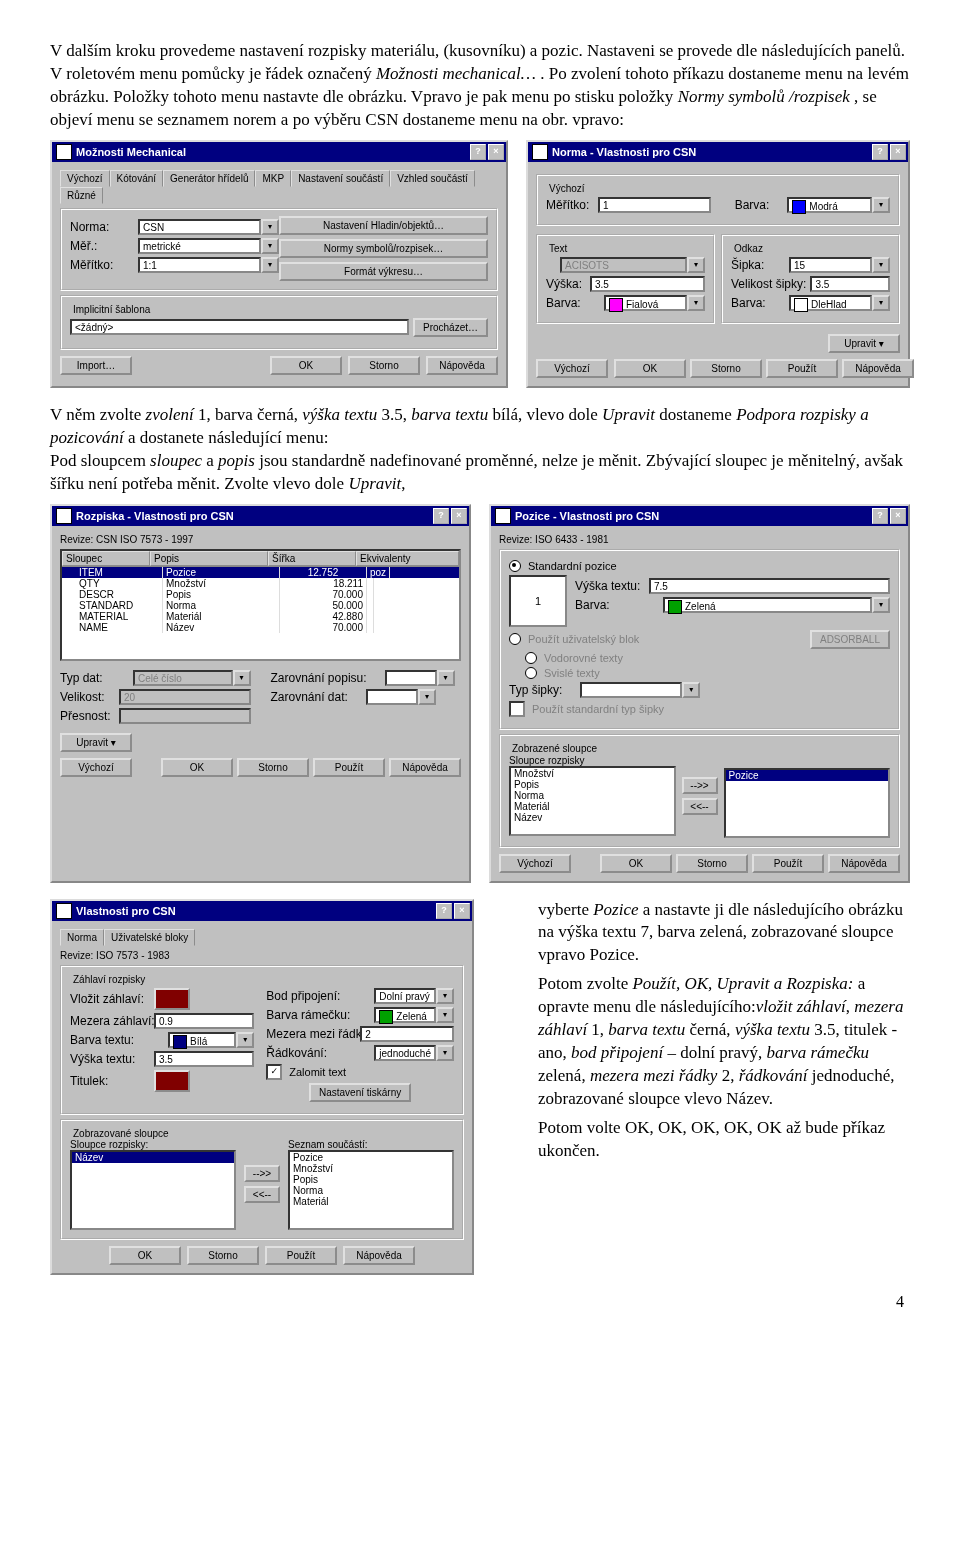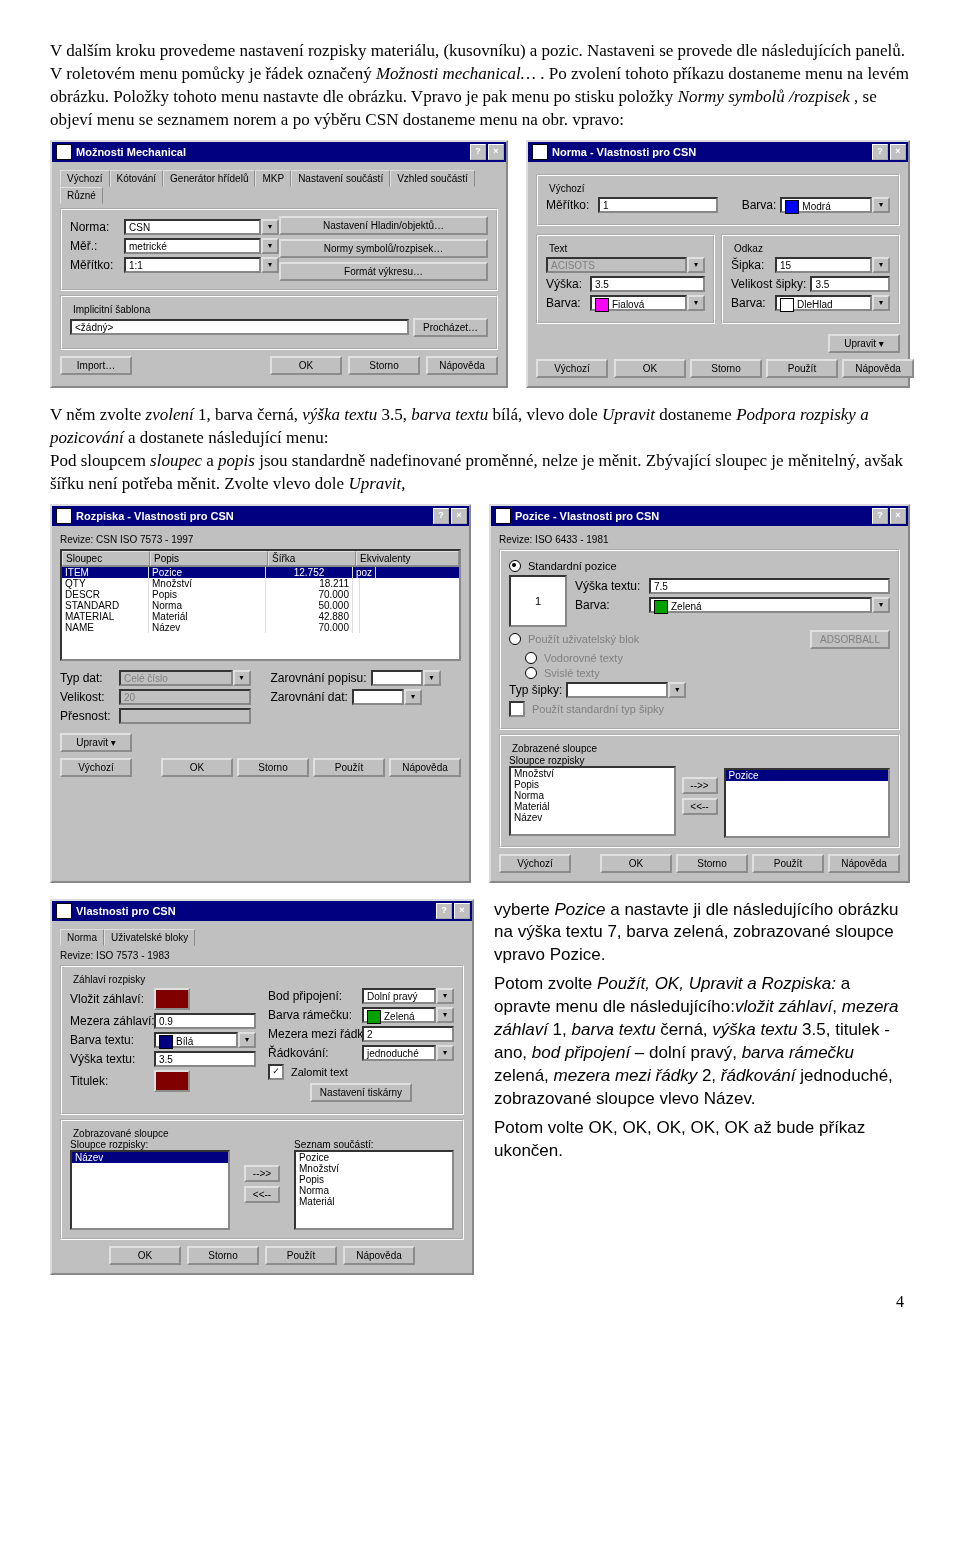--- a/index.html
+++ b/index.html
@@ -62,50 +62,50 @@
     border: 2px groove #fff; padding: 6px 8px 8px 8px; margin: 4px 0;
   }
   .groupbox .legend { margin-top: -12px; background: #c0c0c0; padding: 0 3px; display: inline-block; font-size: 10px;}
   .formrow { display: flex; align-items: center; gap: 4px; margin: 3px 0; }
   .formrow .label { flex: 0 0 auto; font-size: 12px; white-space: nowrap; }
   .input {
     background: #fff; border: 2px inset #888; padding: 1px 3px; font-size: 10px;
     height: 16px; box-sizing: border-box; flex: 1;
   }
   .input.disabled, input.disabled { background: #c0c0c0; color: #808080;}
-  .dropdown { display: flex; }
+  .dropdown { display: flex; margin-left: 14px; }
   .ddcaret {
     width: 14px; background: #c0c0c0; border: 2px outset #e0e0e0;
     text-align: center; line-height: 12px; font-size: 8px;
   }
   .btn {
     background: #c0c0c0; border: 2px outset #e0e0e0; padding: 2px 8px;
     font-size: 10px; text-align: center; min-width: 52px;
   }
   .btn.small { padding: 1px 4px; min-width: 24px; }
   .buttonrow { display: flex; gap: 6px; justify-content: flex-end; margin-top: 6px;}
   .colorswatch {
     width: 12px; height: 12px; display: inline-block; border: 1px solid #000;
     vertical-align: middle; margin-right: 3px;
   }
   .listbox {
     background: #fff; border: 2px inset #888; font-size: 10px;
     overflow: hidden;
   }
   .listheader { display: flex; background: #c0c0c0; border-bottom: 1px solid #888;}
   .listheader div { border: 1px outset #e0e0e0; padding: 1px 3px; font-size: 10px;}
-  .listbody div.row { display: flex; }
+  .listbody div.row { display: flex; padding-left: 14px; }
   .listbody div.row span { padding: 0 3px; border-right: 1px solid #ddd; font-size: 10px;}
   .listbody div.row.sel { background: #000080; color: #fff;}
   .checkbox { width: 12px; height: 12px; background: #fff; border: 2px inset #888; display: inline-block; vertical-align: middle; margin-right: 3px; font-size: 9px; line-height: 10px; text-align: center;}
   .radio { width: 10px; height: 10px; border: 1px solid #000; border-radius: 50%; background: #fff; display: inline-block; vertical-align: middle; margin-right: 3px; position: relative;}
   .radio.checked::after { content:""; position:absolute; top:2px; left:2px; width:4px; height:4px; background:#000; border-radius:50%;}
   .pagenum { text-align: right; font-size: 16px; margin-top: 18px; padding-right: 6px;}
   .two-col { display: flex; gap: 20px; align-items: flex-start;}
-  .rightcol { flex: 1; font-family: Liberation Sans, sans-serif; font-size: 17px; line-height: 1.35;}
+  .rightcol { flex: 1; font-family: Liberation Serif, serif; font-size: 17px; line-height: 1.35; margin-left: 44px;}
 </style>
 </head>
 <body>
 
 <p class="para">
   <span>V dalším kroku provedeme nastavení rozpisky materiálu, (kusovníku) a pozic. Nastaveni se provede dle následujících panelů. V roletovém menu pomůcky je řádek označený </span>
   <span class="italic">Možnosti mechanical…</span>
   <span>. Po zvolení tohoto příkazu dostaneme menu na levém obrázku. Položky tohoto menu nastavte dle obrázku. Vpravo je pak menu po stisku položky </span>
   <span class="italic">Normy symbolů /rozpisek</span>
   <span>, se objeví menu se seznamem norem a po výběru CSN dostaneme menu na obr. vpravo:</span>
@@ -559,21 +559,21 @@
                 <span>Zalomit text</span>
               </div>
             <div class="formrow" style="justify-content:center">
                 <div class="btn">Nastavení tiskárny</div>
               </div>
           </div>
         </div>
       </div>
       <div class="groupbox">
         <span class="legend">Zobrazované sloupce</span>
-        <div style="display:flex;gap:14px;align-items:center">
+        <div style="display:flex;gap:8px;align-items:center">
           <div style="flex:1">
             <div style="font-size:10px">Sloupce rozpisky:</div>
             <div class="listbox" style="height:76px">
               <div style="padding:0 3px;background:#000080;color:#fff">Název</div>
             </div>
           </div>
           <div style="display:flex;flex-direction:column;gap:4px">
             <div class="btn small">--&gt;&gt;</div>
             <div class="btn small">&lt;&lt;--</div>
           </div>

